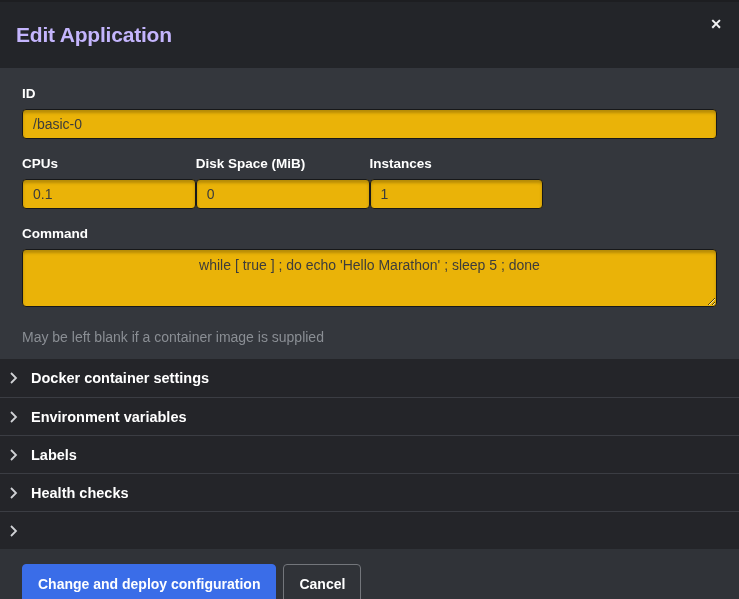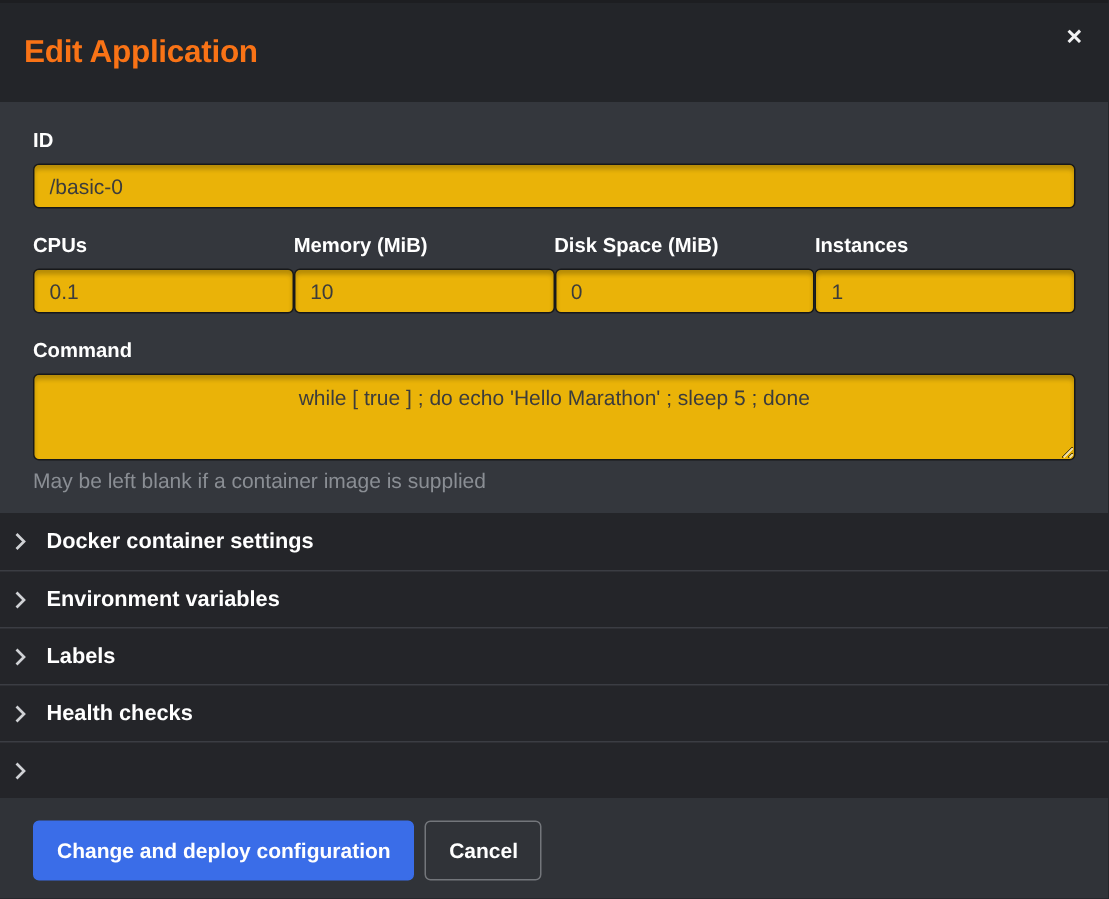--- a/index.html
+++ b/index.html
@@ -17,21 +17,21 @@
 
   
   .modal-header {
     height:66px; flex-shrink:0;
     background:#232529;
     display:flex; align-items:center;
     padding:0 16px;
     position:relative;
   }
   .modal-title {
-    color:#f97316; font-size:21px; font-weight:bold; letter-spacing:-0.2px;
+    color:#c4b5fd; font-size:21px; font-weight:bold; letter-spacing:-0.2px;
   }
   .close-button {
     position:absolute; top:15px; right:17px;
     color:#f2f3f4; font-size:14px; font-weight:bold;
     background:none; border:none; cursor:pointer; line-height:1;
     font-family:"Liberation Sans", sans-serif;
   }
 
   
   .form-area { padding:18px 22px 0 22px; flex-shrink:0; }
@@ -50,21 +50,21 @@
   .text-input { height:30px; padding:0 10px; }
   .grid-row {
     display:grid; grid-template-columns:repeat(4,1fr);
     margin-top:17px;
   }
   .command-group { margin-top:17px; }
   .command-textarea {
     height:58px; padding:6px 10px; line-height:1.35;
     resize:vertical; display:block;text-align:center;
   }
-  .help-text { color:#8a8e94; font-size:14px; margin-top:5px; }
+  .help-text { color:#8a8e94; font-size:14px; margin-top:22px; }
 
   
   .sections { margin-top:14px; background:#242529; flex-shrink:0; }
   .section-row {
     height:38px; display:flex; align-items:center;
     padding:0 9px; cursor:pointer;
   }
   .section-row + .section-row { border-top:1px solid #3b3d43; }
   .chevron { display:flex; align-items:center; margin-right:13px; }
   .section-label { color:#ffffff; font-weight:bold; font-size:14.5px; }
@@ -99,24 +99,20 @@
 
     <div class="field-group">
       <label class="field-label">ID</label>
       <input class="text-input" type="text" value="/basic-0" style="">
     </div>
 
     <div class="grid-row">
       <div>
         <label class="field-label">CPUs</label>
         <input class="text-input" type="text" value="0.1" style="">
-      </div>
-      <div>
-        <label class="field-label">Memory (MiB)</label>
-        <input class="text-input" type="text" value="10" style="">
       </div>
       <div>
         <label class="field-label">Disk Space (MiB)</label>
         <input class="text-input" type="text" value="0" style="">
       </div>
       <div>
         <label class="field-label">Instances</label>
         <input class="text-input" type="text" value="1" style="">
       </div>
     </div>

